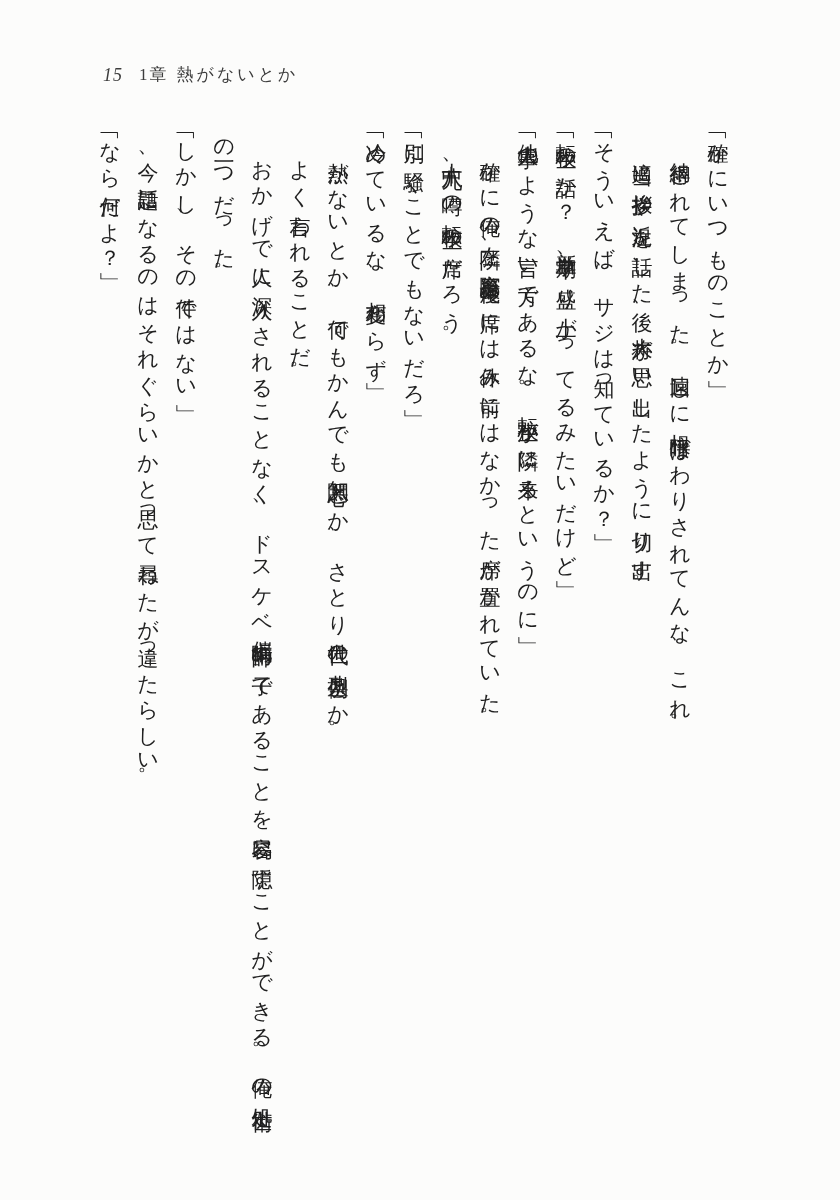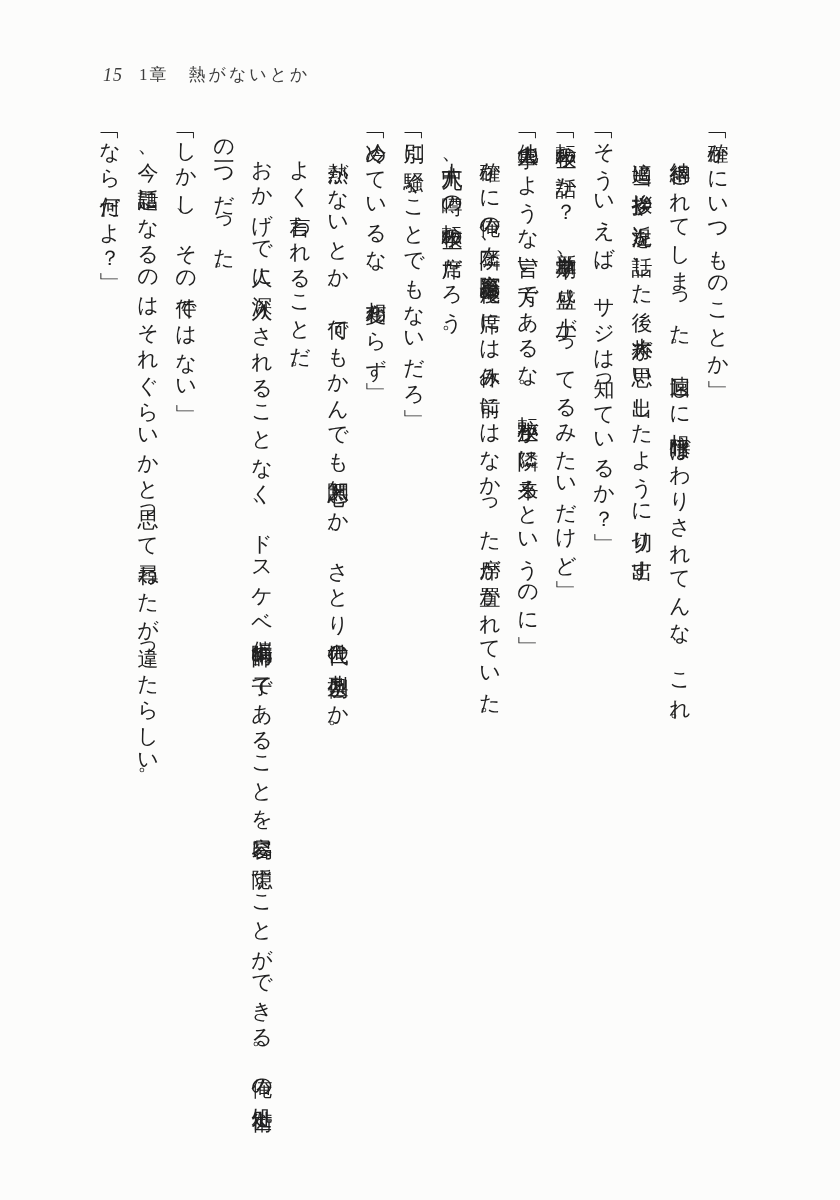--- a/index.html
+++ b/index.html
@@ -31,21 +31,21 @@
     font-size: 17px;
   }
   .running-header .pagenum {
     font-style: italic;
     font-size: 18px;
     letter-spacing: 1px;
     margin-right: 16px;
   }
   .running-header .chapter {
     letter-spacing: 2px;
-    margin-right: 20px;
+    margin-right: 8px;
   }
   .running-header .booktitle {
     letter-spacing: 3px;
   }
   
   .body-text {
     position: absolute;
     top: 125px;
     right: 103px;
     height: 990px;

